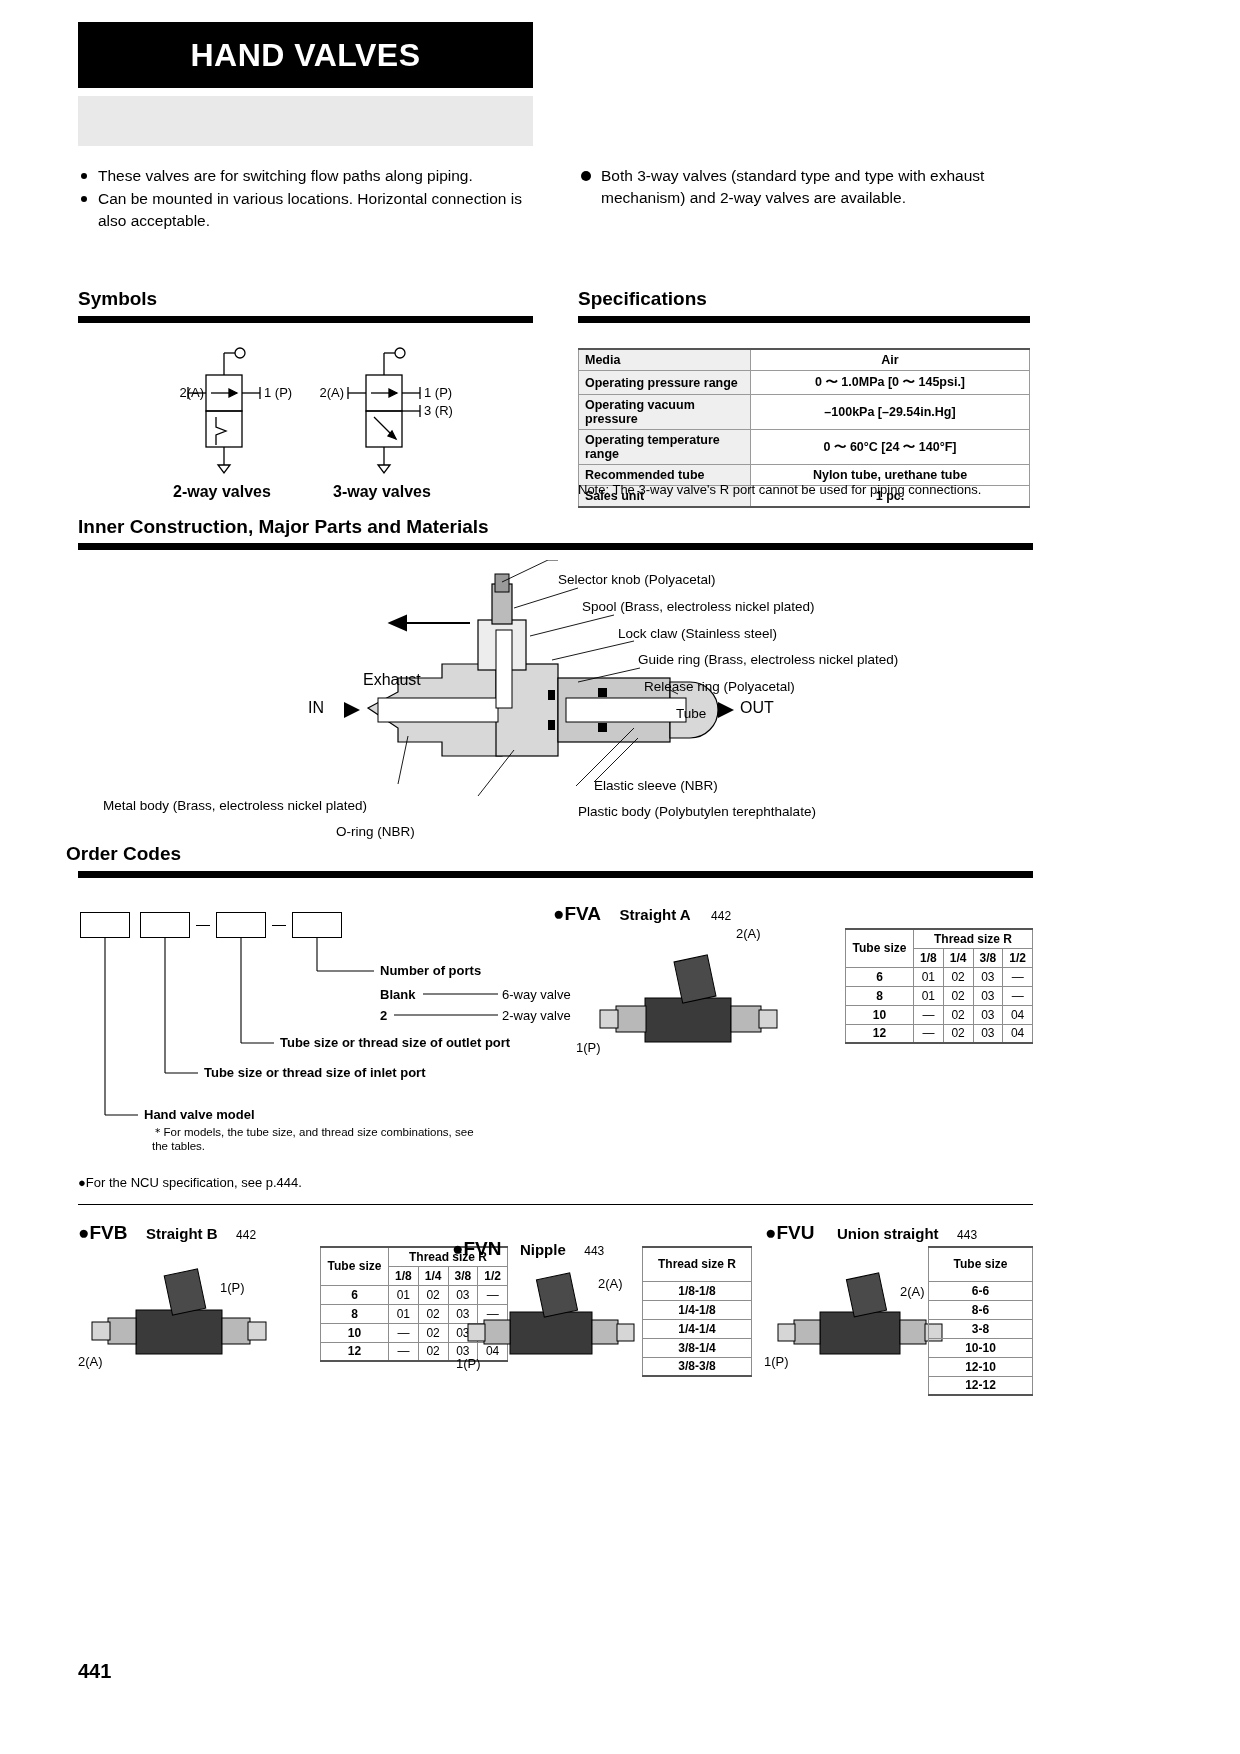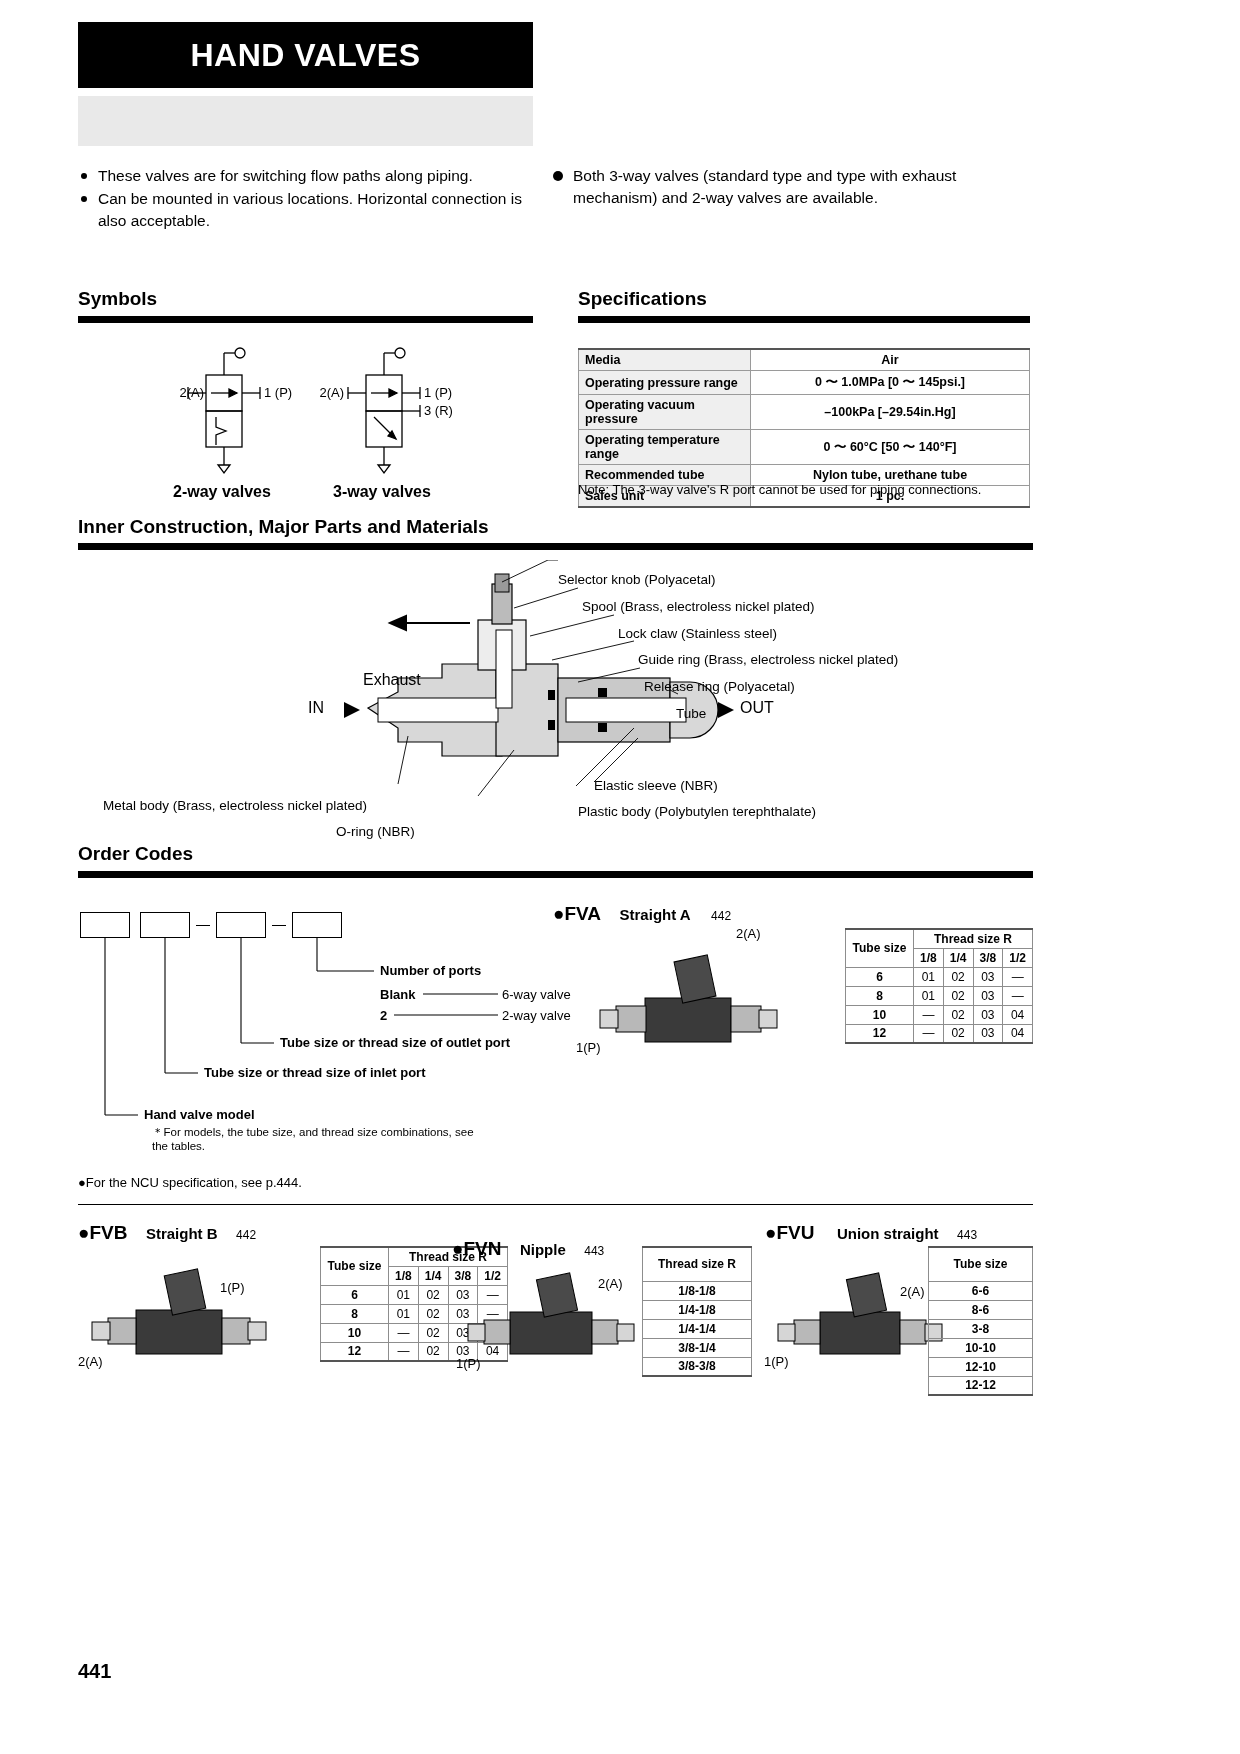--- a/index.html
+++ b/index.html
@@ -20,21 +20,21 @@
     display:flex; align-items:center; justify-content:center;
   }
   .title-bar span { font-size:32px; font-weight:bold; letter-spacing:.5px; }
   .grey-bar {
     position:absolute; left:78px; top:96px; width:455px; height:50px;
     background:#e9e9e9;
   }
 
   
   .intro-left { position:absolute; left:78px; top:165px; width:460px; }
-  .intro-right { position:absolute; left:553px; top:165px; width:470px; }
+  .intro-right { position:absolute; left:581px; top:165px; width:470px; }
   .blist { list-style:none; margin:0; padding:0; }
   .blist li {
     position:relative; padding-left:20px; font-size:15.5px; line-height:22px;
     margin-bottom:1px;
   }
   .blist li::before {
     content:""; position:absolute; left:3px; top:8px;
     width:6px; height:6px; border-radius:50%; background:#000;
   }
   .blist li.big::before { width:10px; height:10px; left:0; top:6px; }
@@ -176,21 +176,21 @@
       <tr>
         <td class="k">Operating pressure range</td>
         <td class="v">0 〜 1.0MPa [0 〜 145psi.]</td>
       </tr>
       <tr>
         <td class="k">Operating vacuum pressure</td>
         <td class="v">–100kPa [–29.54in.Hg]</td>
       </tr>
       <tr>
         <td class="k">Operating temperature range</td>
-        <td class="v">0 〜 60°C [50 〜 140°F]</td>
+        <td class="v">0 〜 60°C [24 〜 140°F]</td>
       </tr>
       <tr>
         <td class="k">Recommended tube</td>
         <td class="v">Nylon tube, urethane tube</td>
       </tr>
       <tr>
         <td class="k">Sales unit</td>
         <td class="v">1 pc.</td>
       </tr>
     </tbody>
@@ -263,21 +263,21 @@
     <div class="lbl" style="left:516px; top:218px;">Elastic sleeve (NBR)</div>
     <div class="lbl" style="left:500px; top:244px;">Plastic body (Polybutylen terephthalate)</div>
     <div class="lbl" style="left:258px; top:264px;">O-ring (NBR)</div>
     <div class="lbl" style="left:25px; top:238px;">Metal body (Brass, electroless nickel plated)</div>
 
     <div class="bigtxt" style="left:285px; top:111px;">Exhaust</div>
     <div class="bigtxt" style="left:230px; top:139px; font-weight:normal;">IN</div>
     <div class="bigtxt" style="left:662px; top:139px;">OUT</div>
   </div>
 
-  <div class="sec-head" style="left:78px; top:843px;text-align:right;">Order Codes</div>
+  <div class="sec-head" style="left:66px; top:843px;text-align:right;">Order Codes</div>
   <div class="rule" style="left:78px; top:871px; width:955px; height:7px;"></div>
 
   <div class="oc-area">
 
     <div class="ocbox" style="left:2px;  top:17px;"></div>
     <div class="ocbox" style="left:62px; top:17px;"></div>
     <div class="ocdash" style="left:118px; top:30px;"></div>
     <div class="ocbox" style="left:138px; top:17px;"></div>
     <div class="ocdash" style="left:194px; top:30px;"></div>
     <div class="ocbox" style="left:214px; top:17px;"></div>

